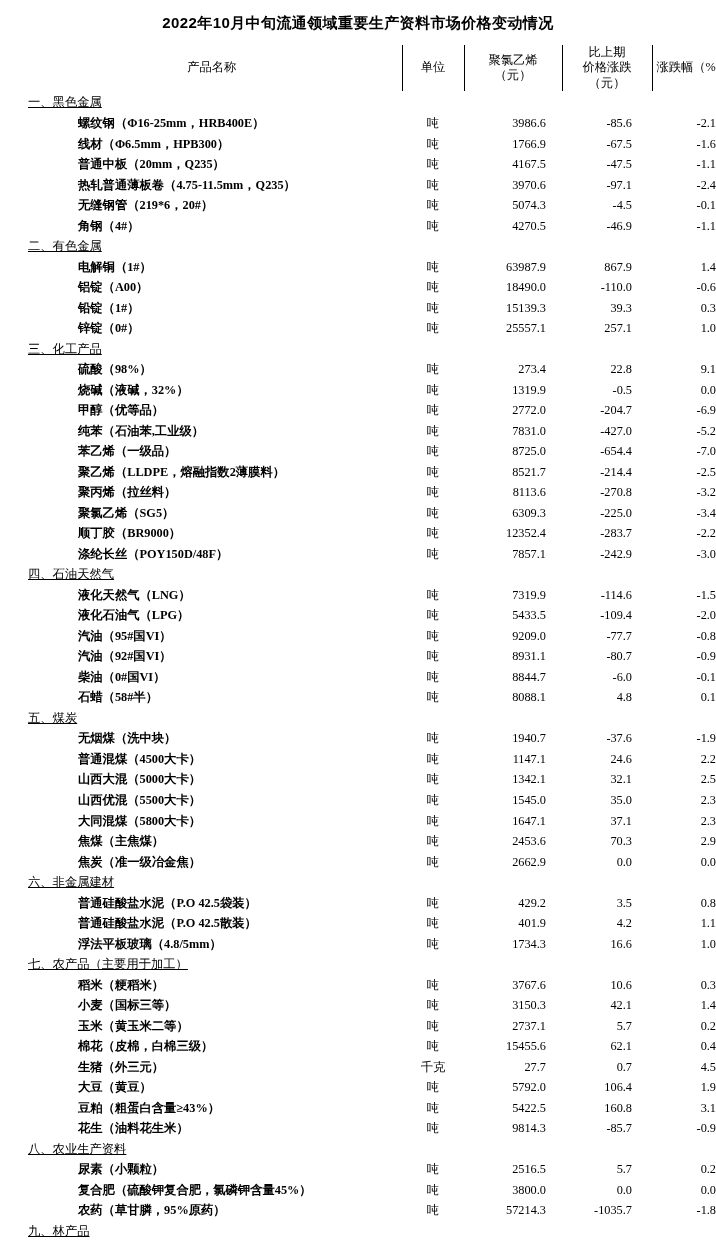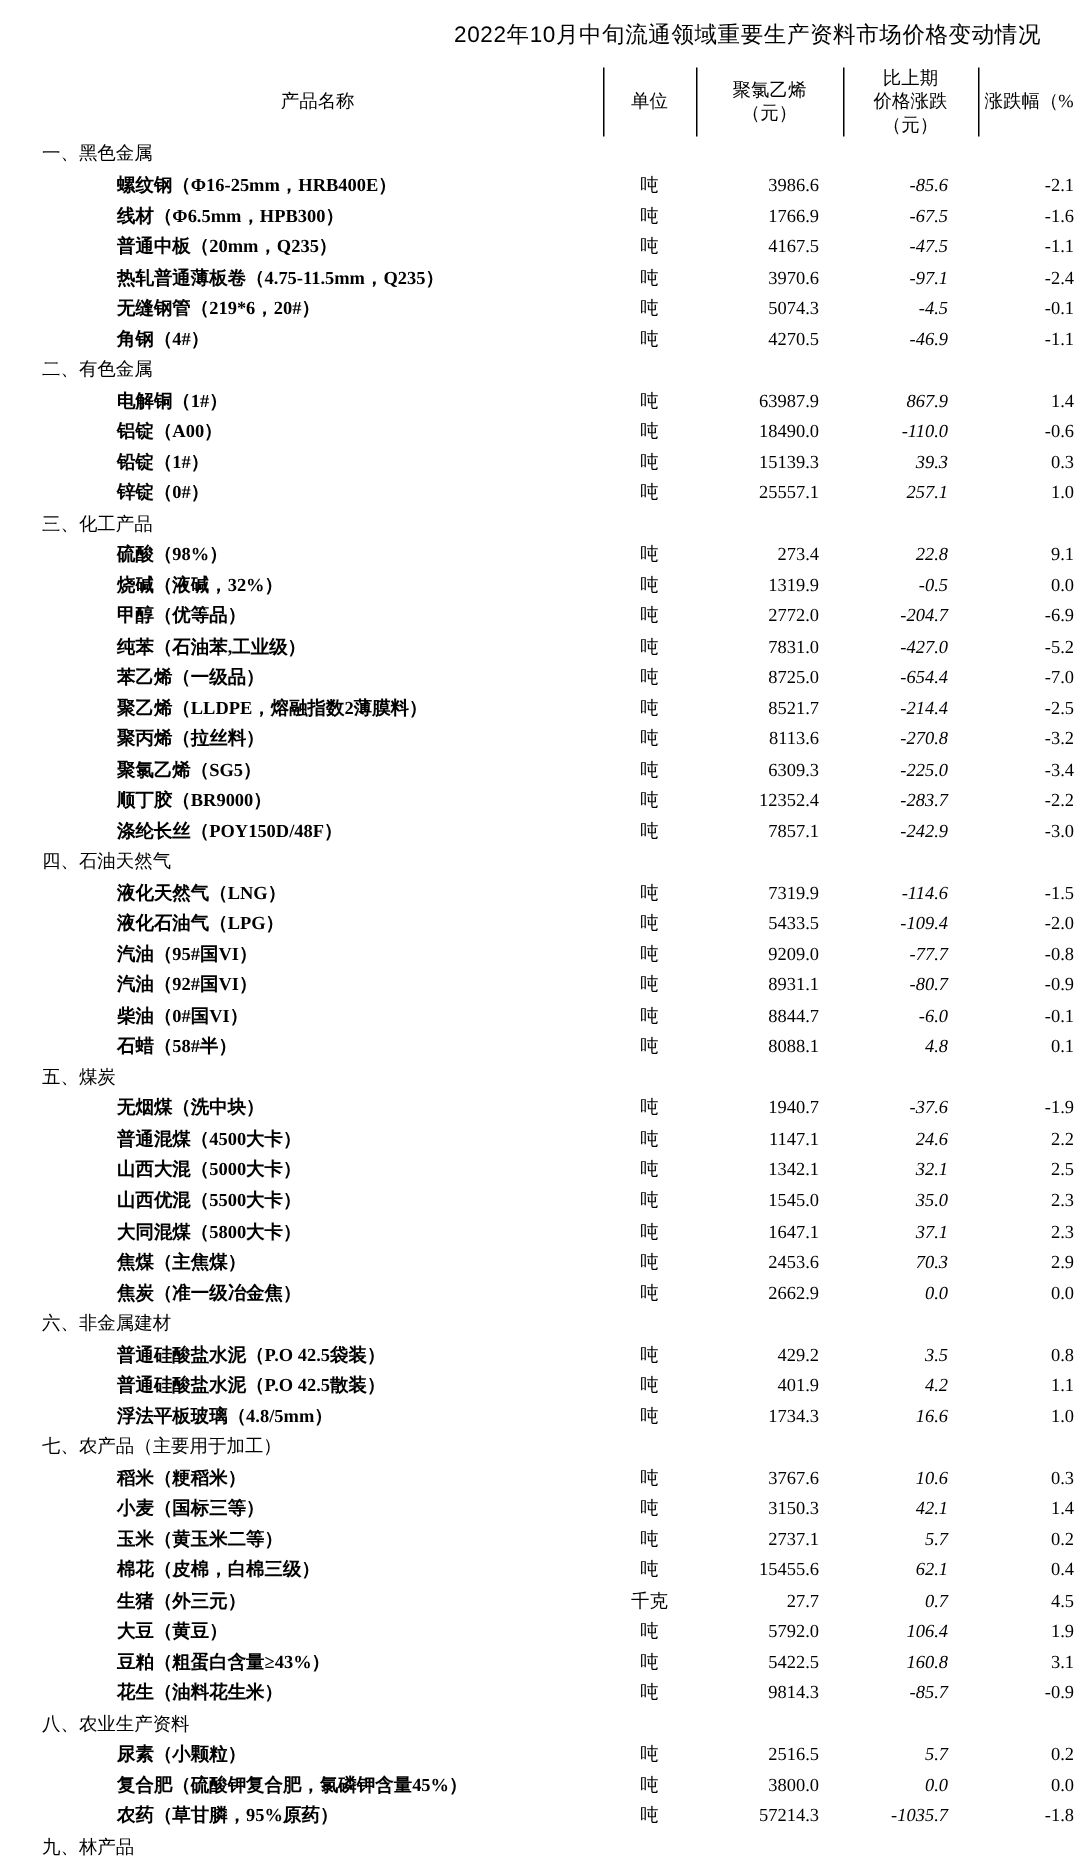--- a/index.html
+++ b/index.html
@@ -12,23 +12,23 @@
     min-height: 1240px;
     font-family: "Liberation Serif", "DejaVu Serif", serif;
     color: #000000;
   }
   .page {
     width: 716px;
     box-sizing: border-box;
     padding: 10px 22px 8px 22px;
   }
   .doc-title {
-    text-align: right;
+    text-align: center;
     font-size: 15px;
-    font-weight: normal;
+    font-weight: bold;
     letter-spacing: 0.4px;
     margin: 4px 0 12px 0;
     font-family: "Liberation Sans", "DejaVu Sans", sans-serif;
   }
   table.main {
     width: 672px;
     border-collapse: collapse;
     table-layout: fixed;
     font-size: 12.3px;
   }
@@ -60,35 +60,36 @@
     padding: 2.4px 0 2.4px 0;
     line-height: 1.28;
     font-size: 12.3px;
   }
   td.name {
     text-align: left;
     padding-left: 6px !important;
   }
   td.name.cat {
     padding-left: 6px !important;
+    text-decoration: underline;
   }
   td.name.item {
     padding-left: 56px !important;
     font-weight: bold;
   }
   td.unit {
     text-align: center;
   }
   td.num {
     text-align: right;
     padding-right: 22px !important;
     font-family: "Liberation Serif", "DejaVu Serif", serif;
   }
   td.num.price { padding-right: 16px !important; }
-  td.num.chg   { padding-right: 20px !important; font-style: italic; }
+  td.num.chg   { padding-right: 20px !important; }
   td.num.pct   { padding-right: 16px !important; }
 
   .bottomline td {
     border-top: 1px solid #000;
     height: 0;
     line-height: 0;
     font-size: 0;
   }
   .spacer-row td { height: 2px; line-height: 2px; font-size: 0; }
 </style>

